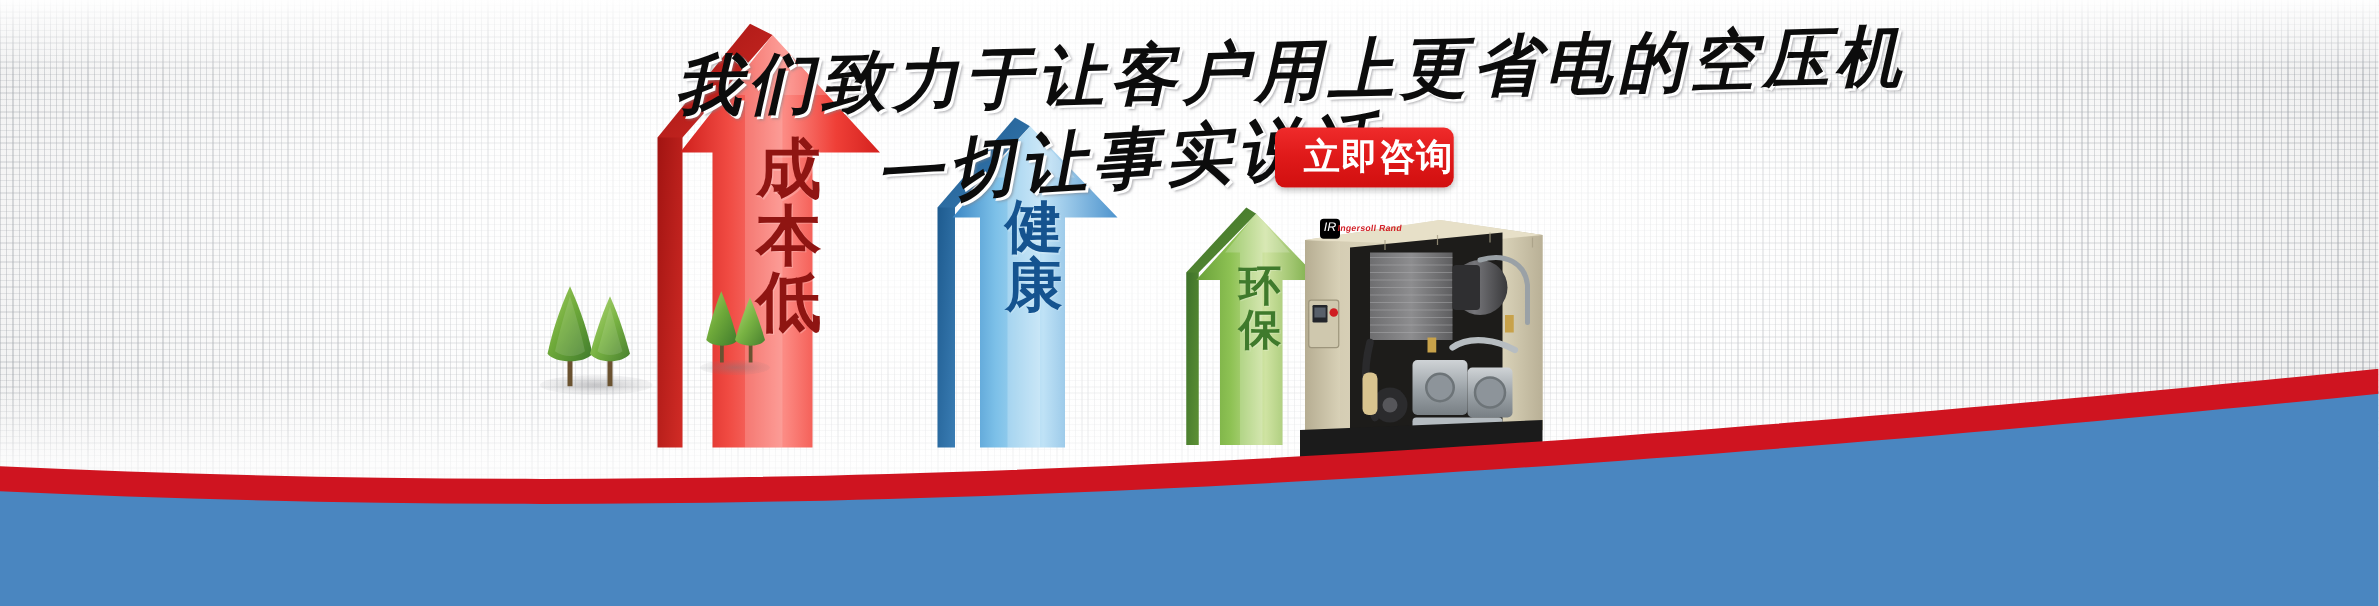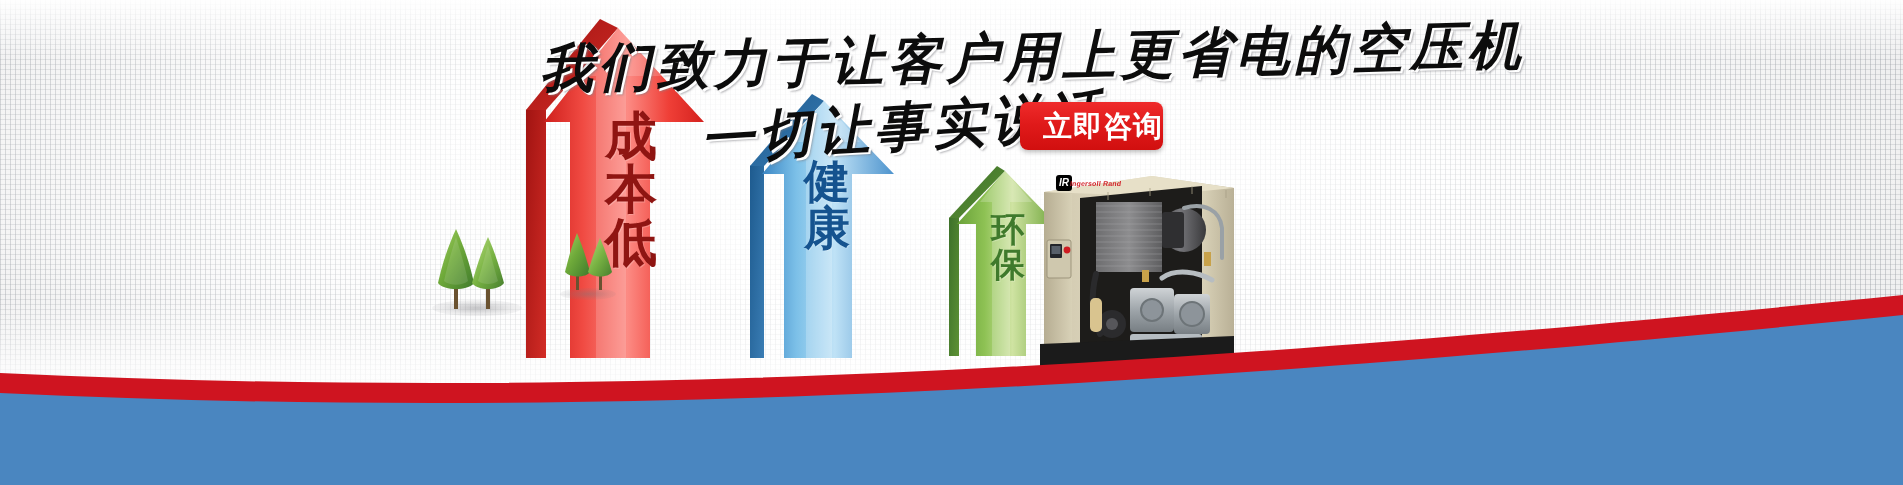--- a/index.html
+++ b/index.html
@@ -159,21 +159,21 @@
   }
   .machine-logo {
     position: absolute;
     left: 22px; top: 27px;
     width: 16px; height: 16px;
     border-radius: 3px;
     background: #000000;
     color: #ffffff;
     font-family: "Liberation Sans", sans-serif;
     font-size: 10px;
-    font-weight: bold;
+    font-weight: normal;
     line-height: 16px;
     text-align: center;
     font-style: italic;
   }
   .machine-reflection {
     position: absolute;
     left: 1034px; top: 380px;
     width: 210px; height: 42px;
     background: linear-gradient(180deg, rgba(150,143,120,0.30) 0%, rgba(150,143,120,0.06) 60%, rgba(150,143,120,0) 100%);
     filter: blur(2px);

